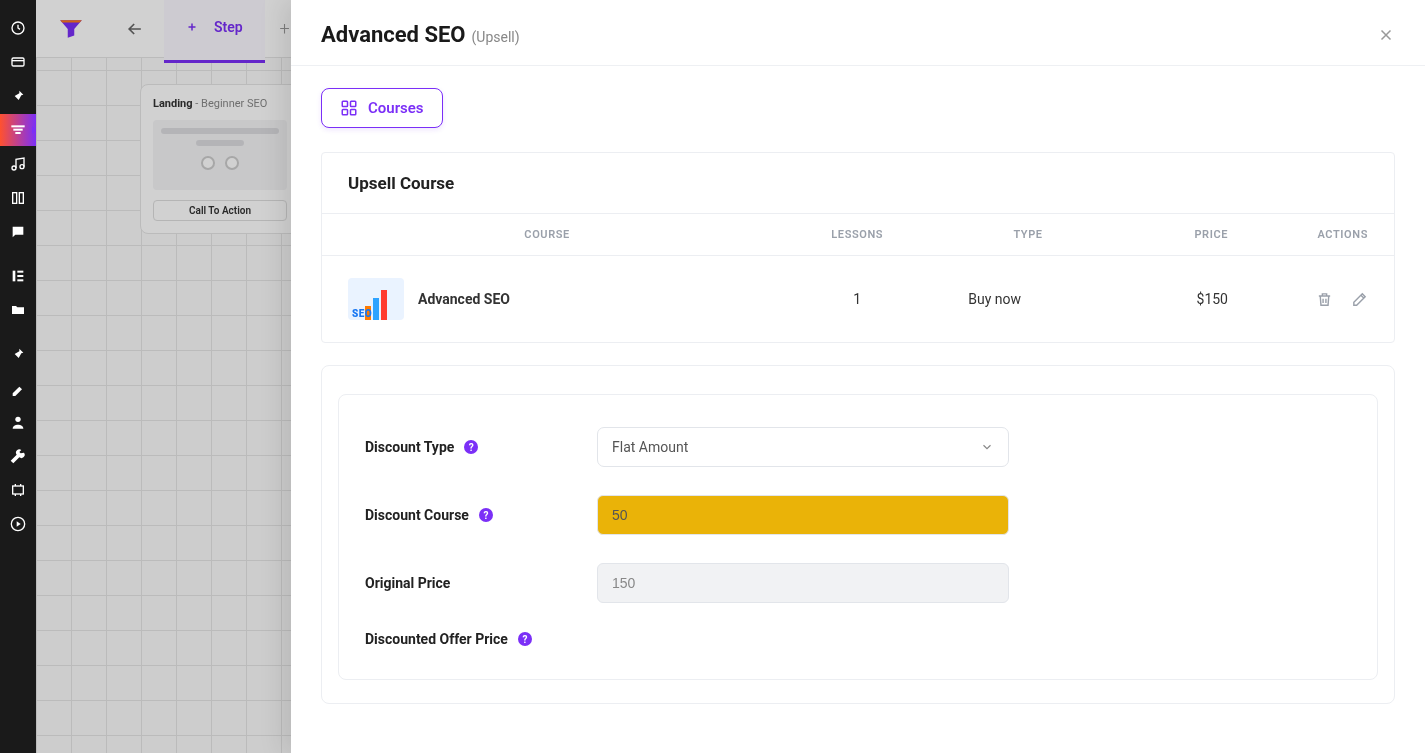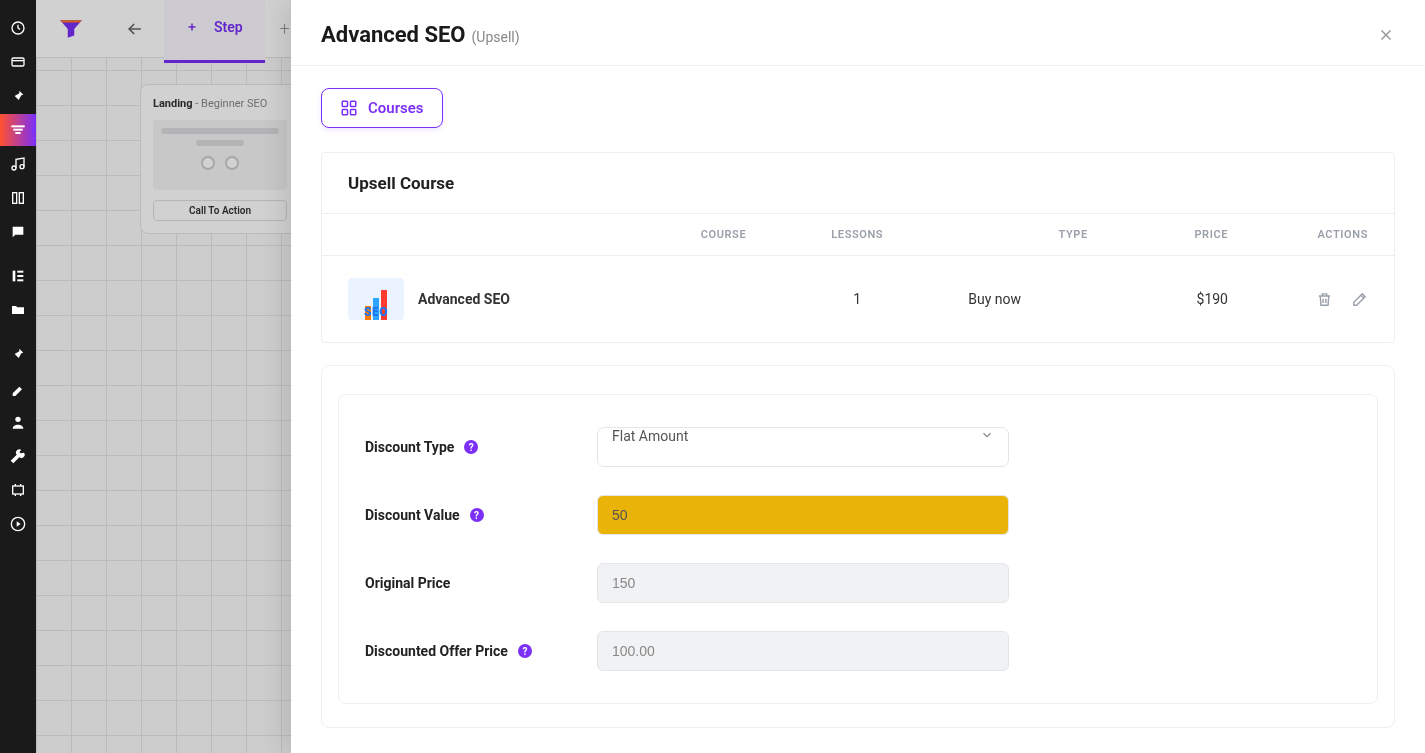--- a/index.html
+++ b/index.html
@@ -95,46 +95,46 @@
     .courses-btn{
       display:inline-flex;align-items:flex-start;gap:10px;border:1px solid #7b2ff7;
       color:#7b2ff7;font-weight:600;font-size:15px;padding:10px 18px;border-radius:8px;
       cursor:pointer;box-shadow:0 2px 5px rgba(123,47,247,0.12);background:#fff;
     }
     .section{margin-top:24px;border:1px solid #eceef2;border-radius:4px;background:#fff;}
     .section-title{padding:20px 26px;font-size:17px;font-weight:700;color:#222;}
     .tbl{width:100%;border-collapse:collapse;}
     .tbl th{
       text-transform:uppercase;font-size:11px;letter-spacing:0.6px;color:#9aa0aa;font-weight:600;
-      text-align:right;padding:14px 26px;border-top:1px solid #eceef2;border-bottom:1px solid #eceef2;
+      text-align:center;padding:14px 26px;border-top:1px solid #eceef2;border-bottom:1px solid #eceef2;
     }
     .tbl th.r,.tbl td.r{text-align:right}
     .tbl th.c,.tbl td.c{text-align:center}
     .tbl td{padding:22px 26px;font-size:14px;color:#333;}
     .course-cell{display:flex;align-items:center;gap:14px;font-weight:700;}
     .thumb{width:56px;height:42px;border-radius:4px;background:#eaf3ff;display:flex;align-items:flex-end;justify-content:center;position:relative;overflow:hidden;}
     .thumb .b{width:6px;margin:0 1px;}
     .thumb .b1{height:14px;background:#ff7a00}
     .thumb .b2{height:22px;background:#2ea3ff}
     .thumb .b3{height:30px;background:#ff3b30}
-    .thumb .seo{position:absolute;bottom:1px;left:16px;font-size:12px;font-weight:900;color:#1877f2;letter-spacing:0.5px}
+    .thumb .seo{position:absolute;bottom:1px;left:4px;font-size:10px;font-weight:900;color:#1877f2;letter-spacing:0.5px}
     .actions{display:flex;gap:18px;justify-content:flex-end;color:#9aa0aa;}
     .actions span{cursor:pointer}
     .form-sec{margin-top:22px;border:1px solid #eceef2;border-radius:8px;padding:10px 2px 23px;}
     .inner{border:1px solid #eceef2;border-radius:8px;margin:18px 14px 0;padding:18px 20px;}
     .frow{display:flex;align-items:center;padding:14px 6px;}
     .flabel{width:232px;font-size:14px;font-weight:700;color:#222;display:flex;align-items:center;gap:10px;}
     .help{width:14px;height:14px;border-radius:50%;background:#7b2ff7;color:#fff;font-size:10px;font-weight:700;display:inline-flex;align-items:center;justify-content:center;cursor:help;}
     .fld{flex:0 0 412px;}
     .input, .select{
       width:100%;height:40px;border:1px solid #e2e5ea;border-radius:6px;padding:0 14px;
       font-size:14px;color:#555;background:#eab308;
     }
     .input[readonly]{background:#f1f2f4;color:#888}
-    .select{appearance:none;background:#fff;cursor:pointer;position:relative;display:flex;align-items:flex-start;justify-content:space-between;border-radius:7px;}
+    .select{appearance:none;background:#fff;cursor:pointer;position:relative;display:flex;align-items:center;justify-content:space-between;border-radius:7px;}
     .chev{color:#888}
     svg{display:block}
   </style>
 </head>
 <body>
 
 <div class="app-sidebar">
   <div class="ic">
       <svg width="16" height="16" viewBox="0 0 24 24" fill="none" stroke="#fff" stroke-width="2">
         <circle cx="12" cy="12" r="9"></circle>
@@ -309,21 +309,21 @@
                   <div class="b b1"></div>
                     <div class="b b2"></div>
                     <div class="b b3"></div>
                   <span class="seo">SEO</span>
                 </div>
                 <span>Advanced SEO</span>
               </div>
             </td>
             <td class="c">1</td>
             <td>Buy now</td>
-            <td class="r">$190</td>
+            <td class="r">$150</td>
             <td class="r">
               <div class="actions">
                 <span>
                     <svg width="17" height="17" viewBox="0 0 24 24" fill="none" stroke="#9aa0aa" stroke-width="2">
                       <path d="M4 7h16M9 7V4h6v3M6 7l1 13h10l1-13M10 11v6M14 11v6"></path>
                     </svg>
                   </span>
                 <span>
                     <svg width="17" height="17" viewBox="0 0 24 24" fill="none" stroke="#9aa0aa" stroke-width="2">
                       <path d="M4 20h4L20 8l-4-4L4 16v4zM14 6l4 4"></path>
@@ -348,21 +348,21 @@
               <span>Flat Amount</span>
               <svg class="chev" width="14" height="14" viewBox="0 0 24 24" fill="none" stroke="#888" stroke-width="2">
                   <path d="M6 9l6 6 6-6"></path>
                 </svg>
             </div>
           </div>
         </div>
 
         <div class="frow">
           <div class="flabel">
-            <span>Discount Value</span>
+            <span>Discount Course</span>
             <span class="help">?</span>
           </div>
           <div class="fld">
             <input class="input" value="50" style="">
           </div>
         </div>
 
         <div class="frow">
           <div class="flabel">
             <span>Original Price</span>
@@ -370,20 +370,17 @@
           <div class="fld">
             <input class="input" readonly="" value="150" style="">
           </div>
         </div>
 
         <div class="frow">
           <div class="flabel">
             <span>Discounted Offer Price</span>
             <span class="help">?</span>
           </div>
-          <div class="fld">
-            <input class="input" readonly="" value="100.00" style="">
-          </div>
         </div>
       </div>
     </div>
   </div>
 </div>
 
 </body></html>

